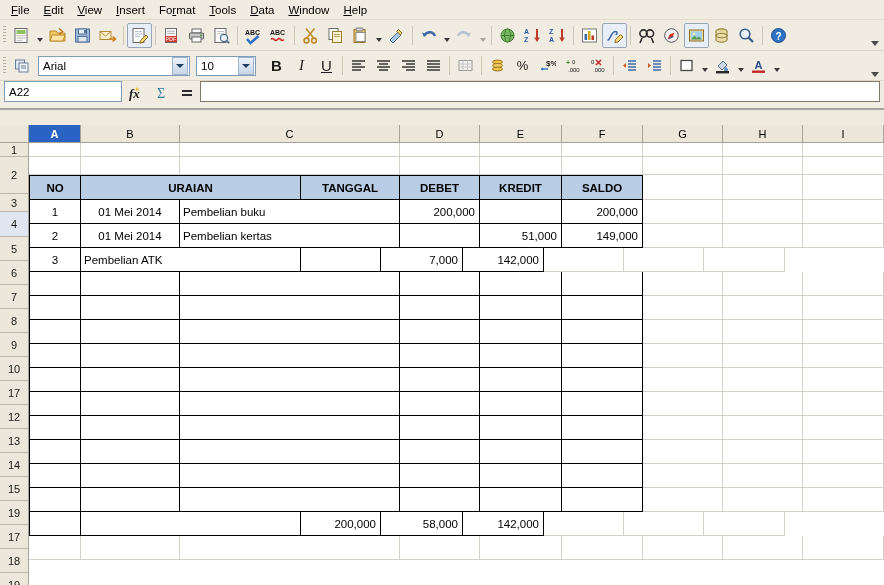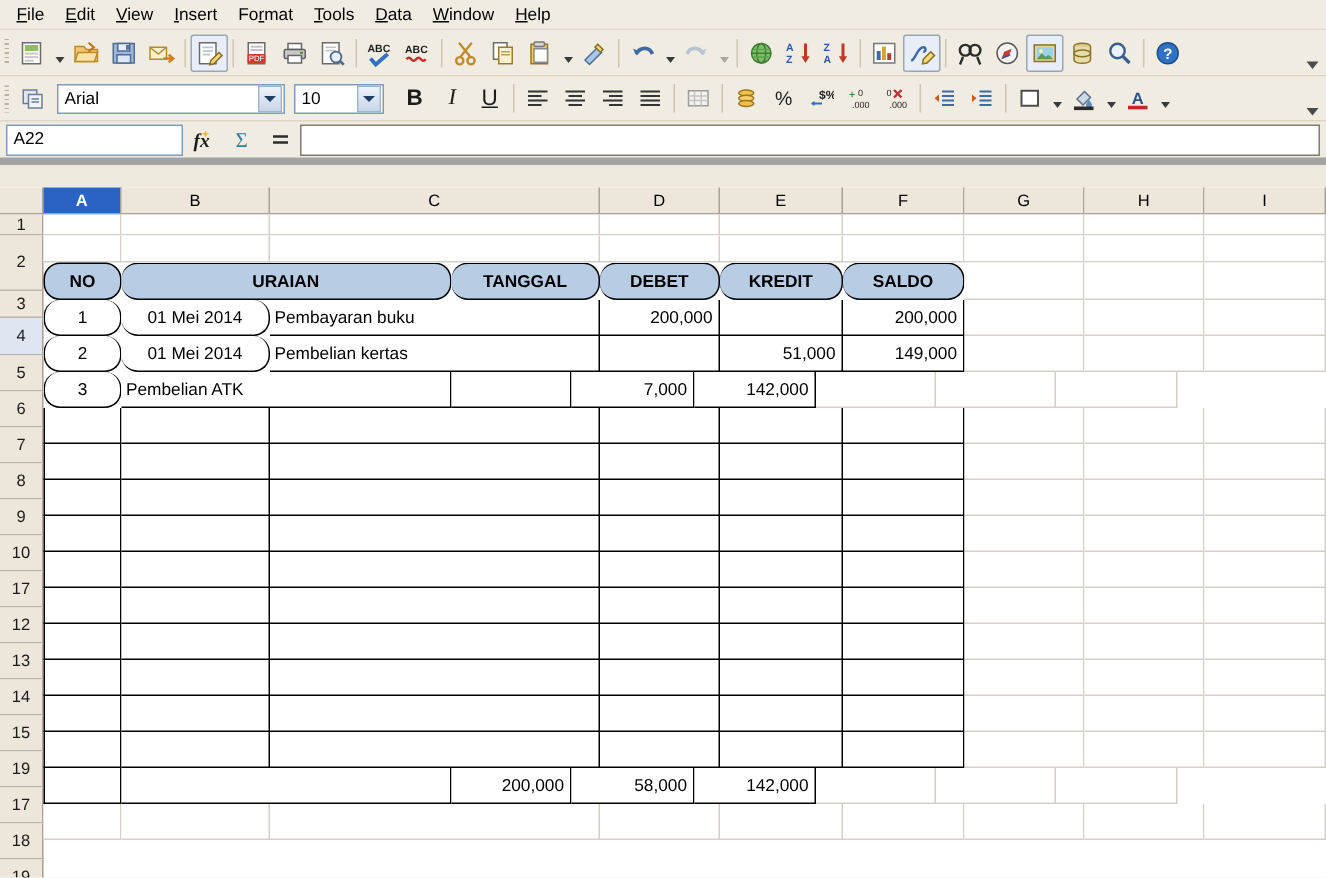--- a/index.html
+++ b/index.html
@@ -87,22 +87,22 @@
   .font-combo { width: 152px; margin-left: 4px; }
   .size-combo { width: 60px; margin-left: 6px; }
   .bi-btn {
     width: 25px; height: 24px; display: flex; align-items: center; justify-content: center;
     font-size: 15px; color: #1c1c1c; flex: 0 0 auto;
   }
 
   
   .formulabar {
     height: 29px; background: #f1ece1;
-    display: flex; align-items: center; padding-left: 4px;
-    border-bottom: 5px solid #a3a3a3;
+    display: flex; align-items: flex-start; padding-left: 4px;
+    border-bottom: 2px solid #a3a3a3;
   }
   .namebox {
     width: 118px; height: 21px; background: #fff; border: 1px solid #7f9db9;
     display: flex; align-items: center; font-size: 11.5px; padding-left: 4px;
   }
   .namebox .cval { flex: 1; }
   .fb-icon {
     width: 26px; height: 24px; display: flex; align-items: center; justify-content: center;
     flex: 0 0 auto; font-size: 14px;
   }
@@ -144,21 +144,21 @@
     flex: 0 0 auto; font-size: 11.5px; color: #000;
     border-right: 1px solid #d4d0c8; border-bottom: 1px solid #d4d0c8;
     display: flex; align-items: center; padding: 0 3px; overflow: hidden;
     white-space: nowrap; background: #fff;
   }
   
   .cell.bx { border-right: 1px solid #000; border-bottom: 1px solid #000; }
   .cell.bl { border-left: 1px solid #000; }
   .cell.bt { border-top: 1px solid #000; }
   .cell.hdrfill { background: #b8cce4; font-weight: 700; }
-  .cell.ctr { justify-content: center; border-radius: 11px; }
+  .cell.ctr { justify-content: center; }
   .cell.rgt { justify-content: flex-end; padding-right: 4px; }
   .cell.title {
     color: #7b5aa6; font-weight: 700; font-size: 17px;
     justify-content: center; letter-spacing: .2px;
   }
 </style>
 </head>
 <body>
 
 <div id="app">
@@ -678,21 +678,21 @@
           <div class="cell bx bt hdrfill ctr" style="width:82px;height:25px">KREDIT</div>
           <div class="cell bx bt hdrfill ctr" style="width:81px;height:25px">SALDO</div>
           <div class="cell" style="width:80px;height:25px"></div>
           <div class="cell" style="width:80px;height:25px"></div>
           <div class="cell" style="width:81px;height:25px"></div>
         </div>
 
         <div class="grid-row">
           <div class="cell bx bl ctr" style="width:52px;height:24px">1</div>
           <div class="cell bx ctr" style="width:99px;height:24px">01 Mei 2014</div>
-          <div class="cell bx" style="width:220px;height:24px">Pembayaran buku</div>
+          <div class="cell bx" style="width:220px;height:24px">Pembelian buku</div>
           <div class="cell bx rgt" style="width:80px;height:24px">200,000</div>
           <div class="cell bx rgt" style="width:82px;height:24px"></div>
           <div class="cell bx rgt" style="width:81px;height:24px">200,000</div>
           <div class="cell" style="width:80px;height:24px"></div>
           <div class="cell" style="width:80px;height:24px"></div>
           <div class="cell" style="width:81px;height:24px"></div>
         </div>
 
         <div class="grid-row">
           <div class="cell bx bl ctr" style="width:52px;height:24px">2</div>

